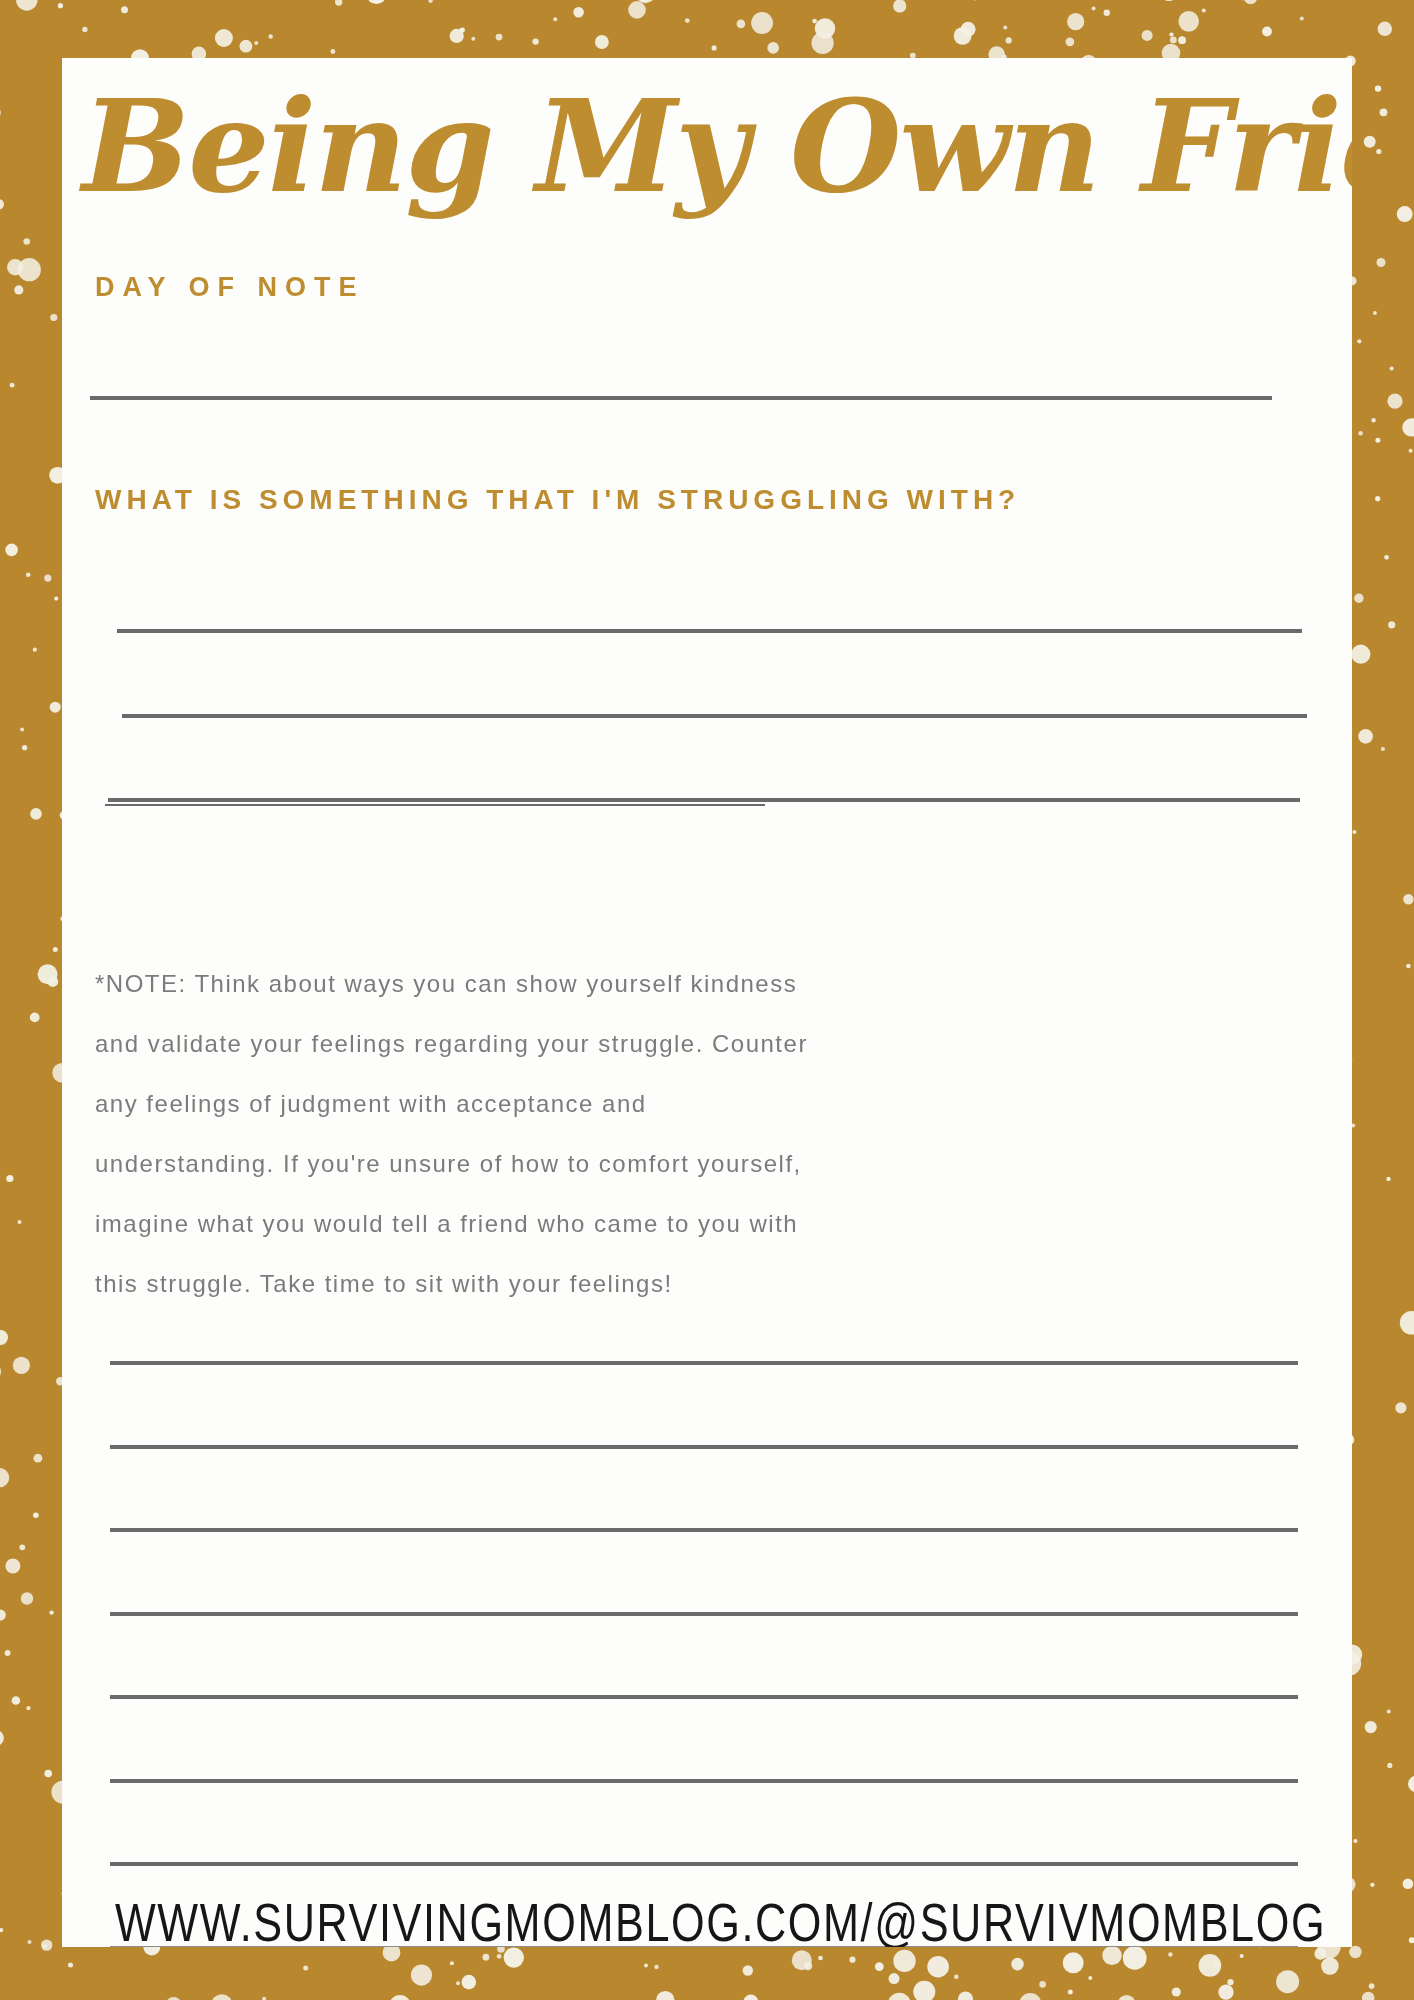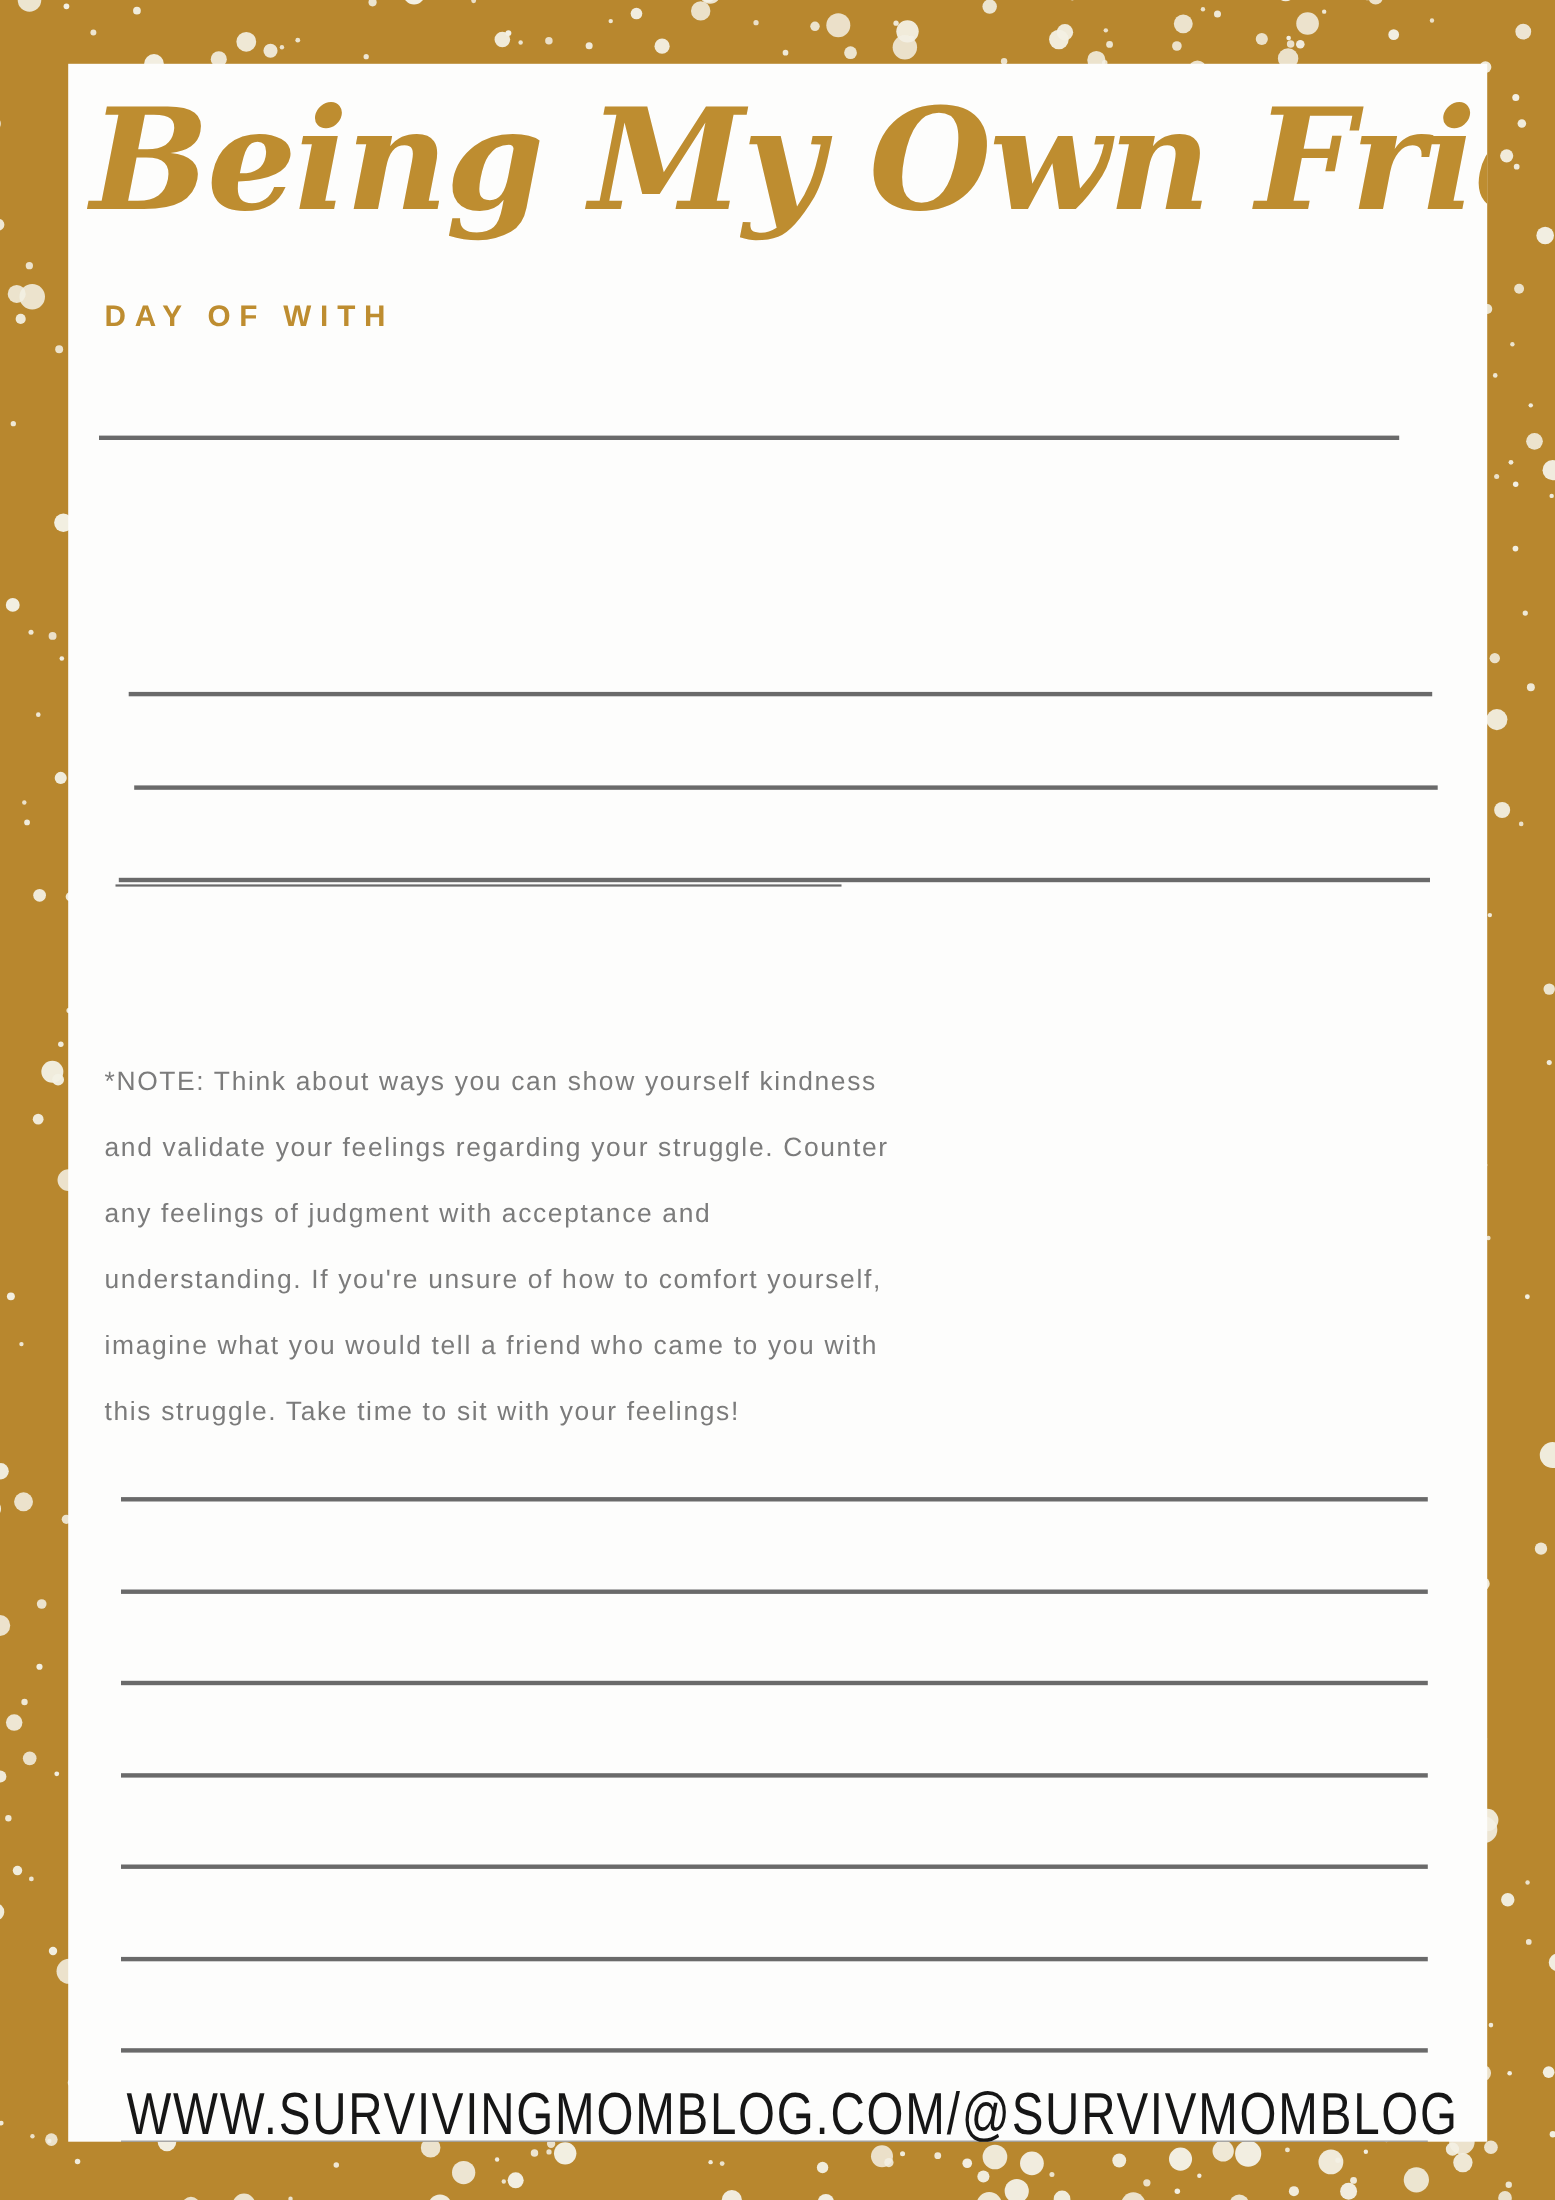--- a/index.html
+++ b/index.html
@@ -343,23 +343,24 @@
     <circle cx="1373.6" cy="420.3" r="2.2" fill="#f3f0e4" opacity="0.94"></circle>
     <circle cx="1352.0" cy="1654.6" r="10.2" fill="#f3f0e4" opacity="0.92"></circle>
     <circle cx="1425.2" cy="971.7" r="3.7" fill="#f3f0e4" opacity="0.97"></circle>
     <circle cx="1424.4" cy="1212.9" r="8.5" fill="#f3f0e4" opacity="0.88"></circle>
   </svg>
 
 <div class="panel">
 
   <div class="title">Being My Own Friend</div>
 
-  <div class="day-label">DAY OF WITH</div>
+  <div class="day-label">DAY OF NOTE</div>
   <div class="rule day-rule"></div>
 
+  <div class="q1-heading">WHAT IS SOMETHING THAT I'M STRUGGLING WITH?</div>
   <div class="rule q1-l1"></div>
   <div class="rule q1-l2"></div>
   <div class="rule q1-l3"></div>
   <div class="rule q1-l3b"></div>
 
   <div class="note">*NOTE: Think about ways you can show yourself kindness
 and validate your feelings regarding your struggle. Counter
 any feelings of judgment with acceptance and
 understanding. If you're unsure of how to comfort yourself,
 imagine what you would tell a friend who came to you with

